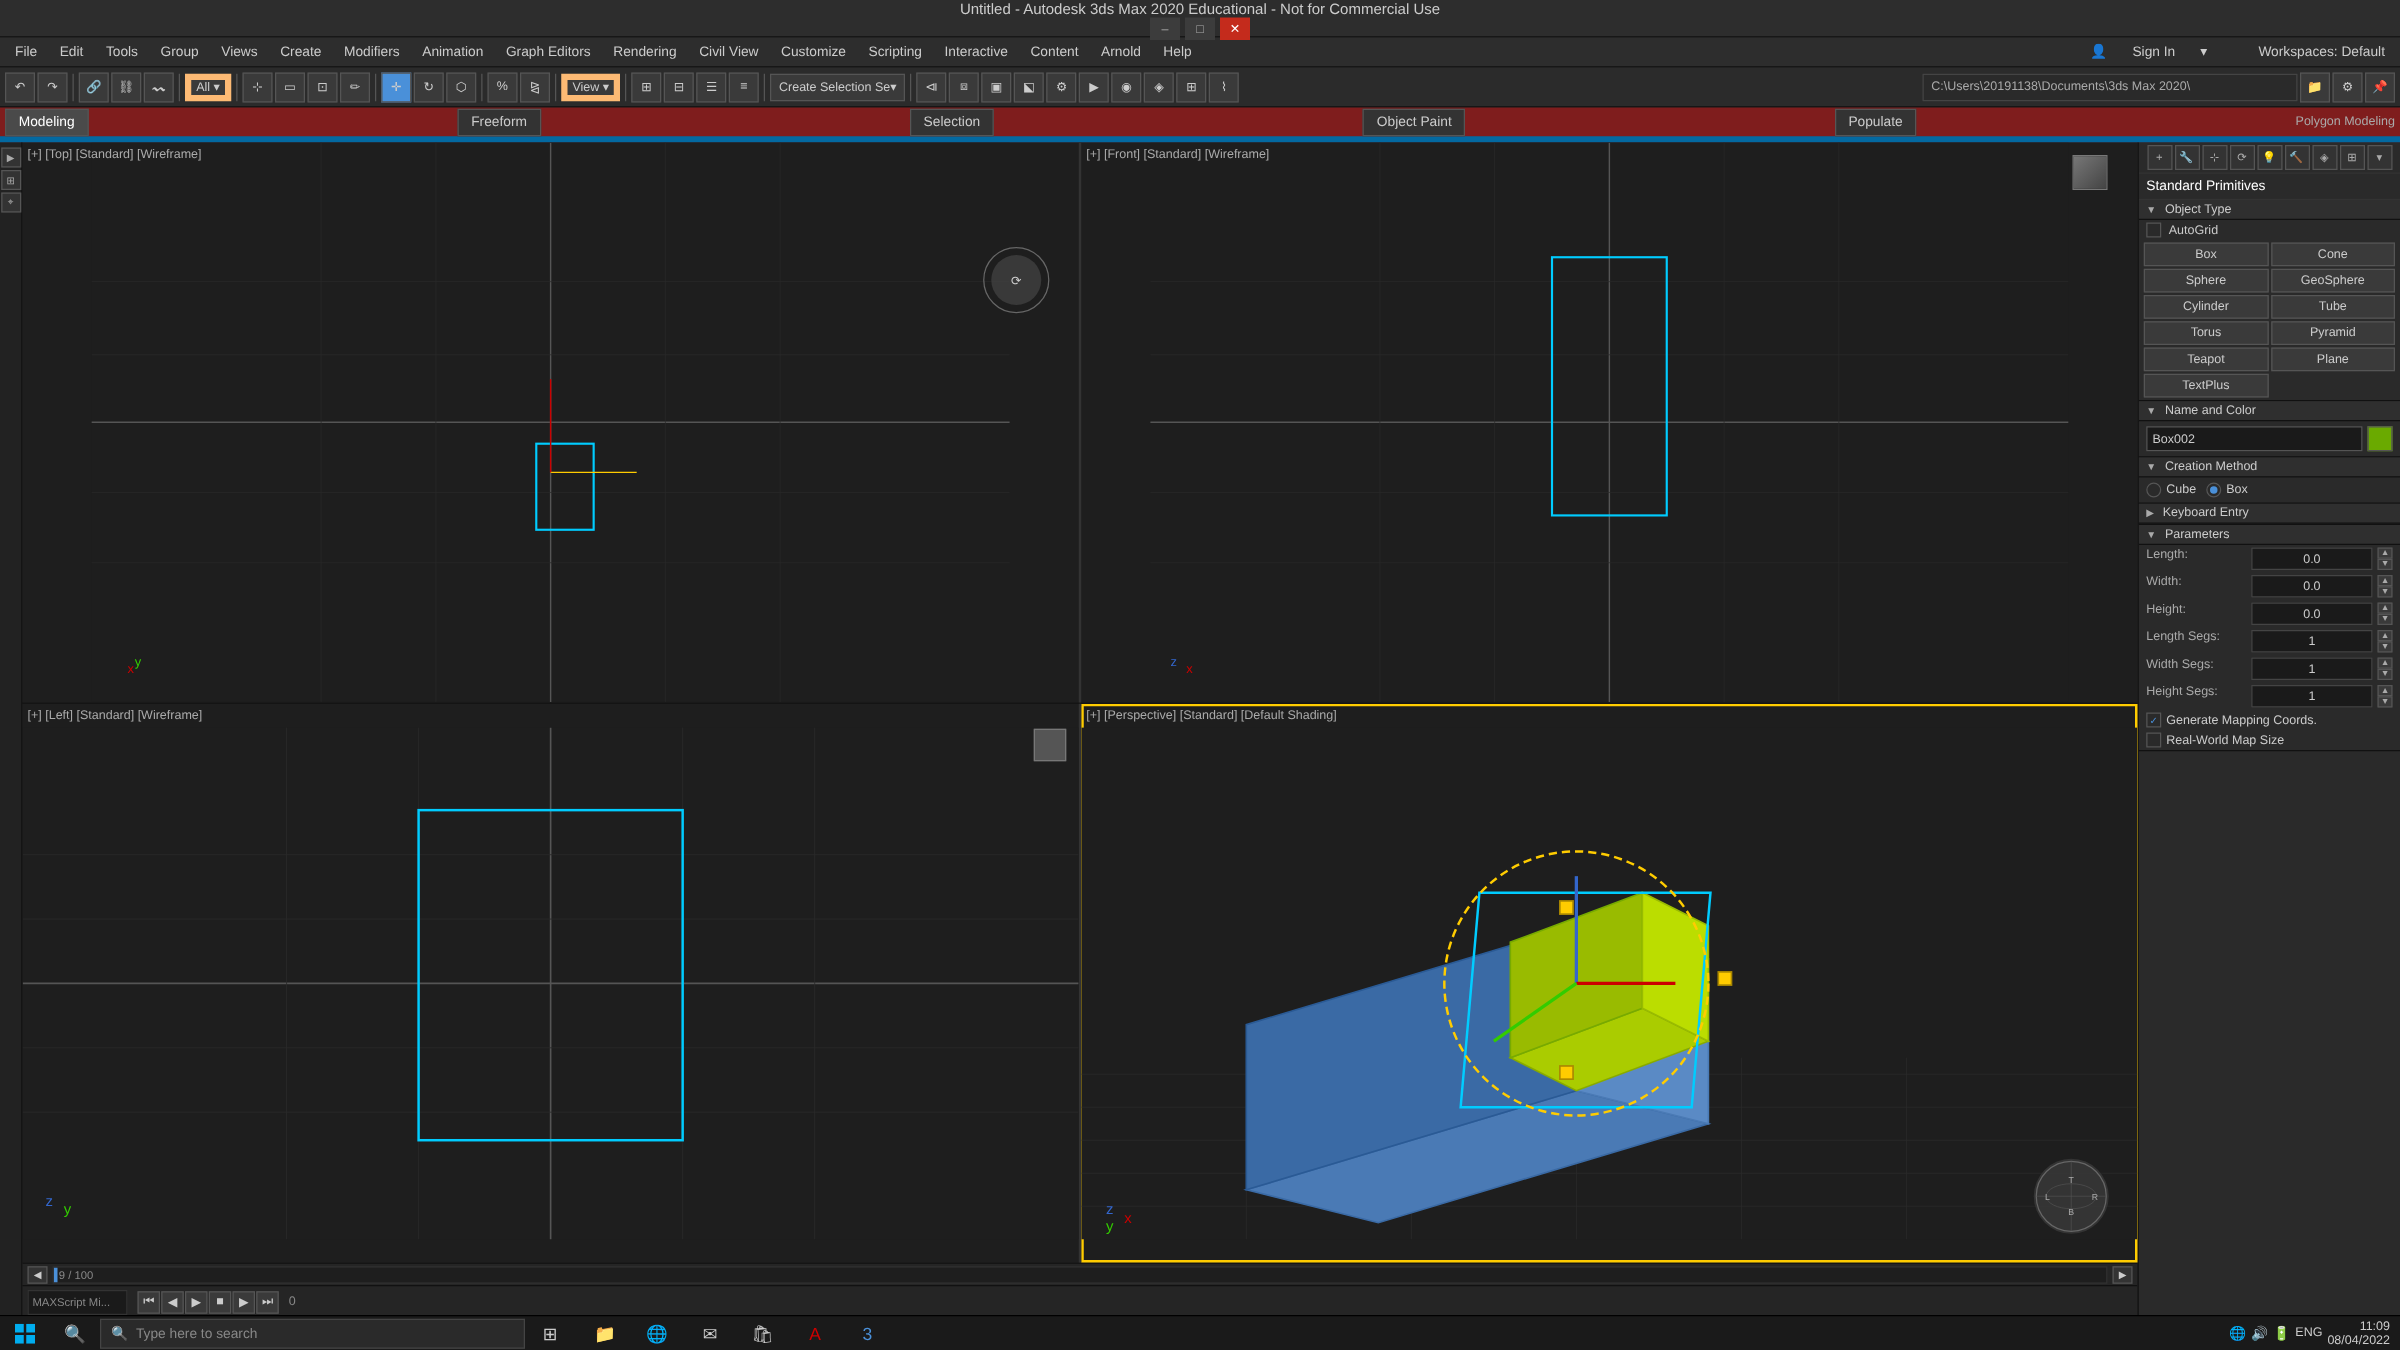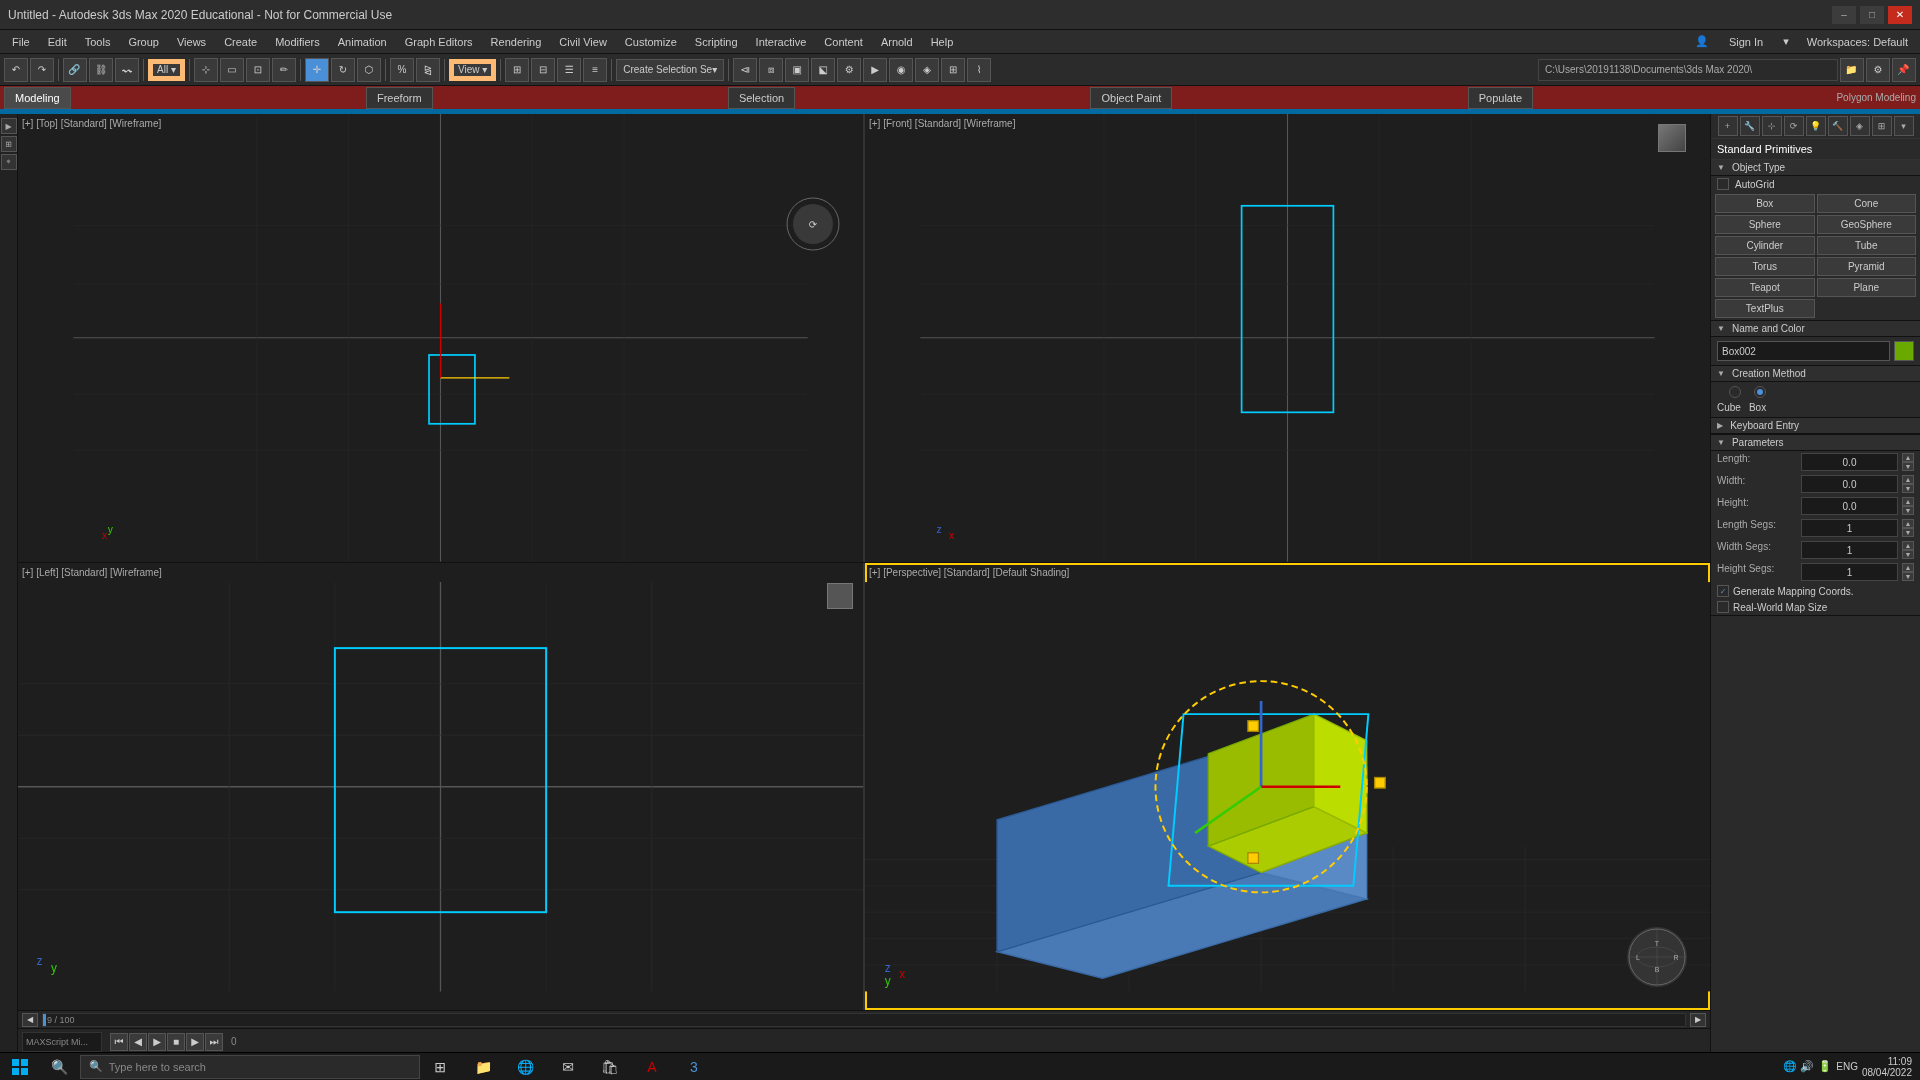--- a/index.html
+++ b/index.html
@@ -7,20 +7,21 @@
 
     
     #title-bar {
       height: 30px;
       background: #2d2d2d;
       display: flex;
       align-items: center;
       justify-content: space-between;
       padding: 0 8px;
       border-bottom: 1px solid #111;
+      flex-direction: column;
     }
     #title-bar .title { color: #ccc; font-size: 12px; }
     #title-bar .win-controls { display: flex; gap: 4px; }
     #title-bar .win-controls span {
       width: 24px; height: 18px;
       background: #3c3c3c;
       display: flex; align-items: center; justify-content: center;
       font-size: 10px; cursor: pointer; color: #aaa;
     }
     #title-bar .win-controls span:last-child { background: #c42b1c; color: #fff; }
@@ -35,21 +36,21 @@
       border-bottom: 1px solid #111;
       gap: 2px;
     }
     #menu-bar span {
       padding: 2px 8px;
       color: #ccc;
       font-size: 11px;
       cursor: pointer;
     }
     #menu-bar .sign-in { margin-left: auto; display: flex; align-items: center; gap: 4px; color: #aaa; font-size: 11px; }
-    #menu-bar .workspaces { color: #aaa; font-size: 11px; margin-left: 0; }
+    #menu-bar .workspaces { color: #aaa; font-size: 11px; margin-left: 23px; }
 
     
     #main-toolbar {
       height: 32px;
       background: #2b2b2b;
       display: flex;
       align-items: center;
       padding: 0 4px;
       gap: 2px;
       border-bottom: 1px solid #111;
@@ -170,21 +171,21 @@
       background: #6aaa00;
       border: 1px solid #555;
       cursor: pointer;
     }
 
     
     .radio-row {
       display: flex; align-items: center; gap: 8px;
       padding: 4px 6px; font-size: 10px;
     }
-    .radio-item { display: flex; align-items: flex-end; gap: 4px; flex-direction: column; }
+    .radio-item { display: flex; align-items: flex-start; gap: 4px; }
     .radio-circle {
       width: 12px; height: 12px;
       border-radius: 50%;
       border: 1px solid #555;
       background: #2a2a2a;
       display: flex; align-items: center; justify-content: center;
     }
     .radio-circle.checked::after {
       content: '';
       width: 6px; height: 6px;

